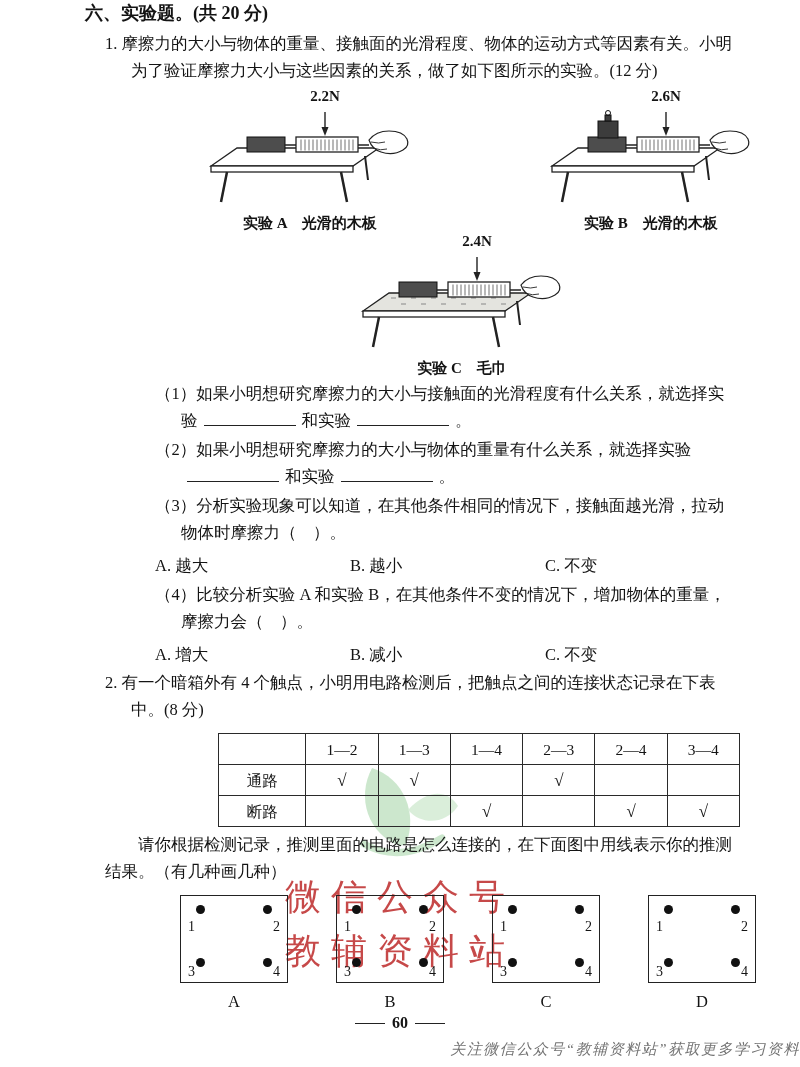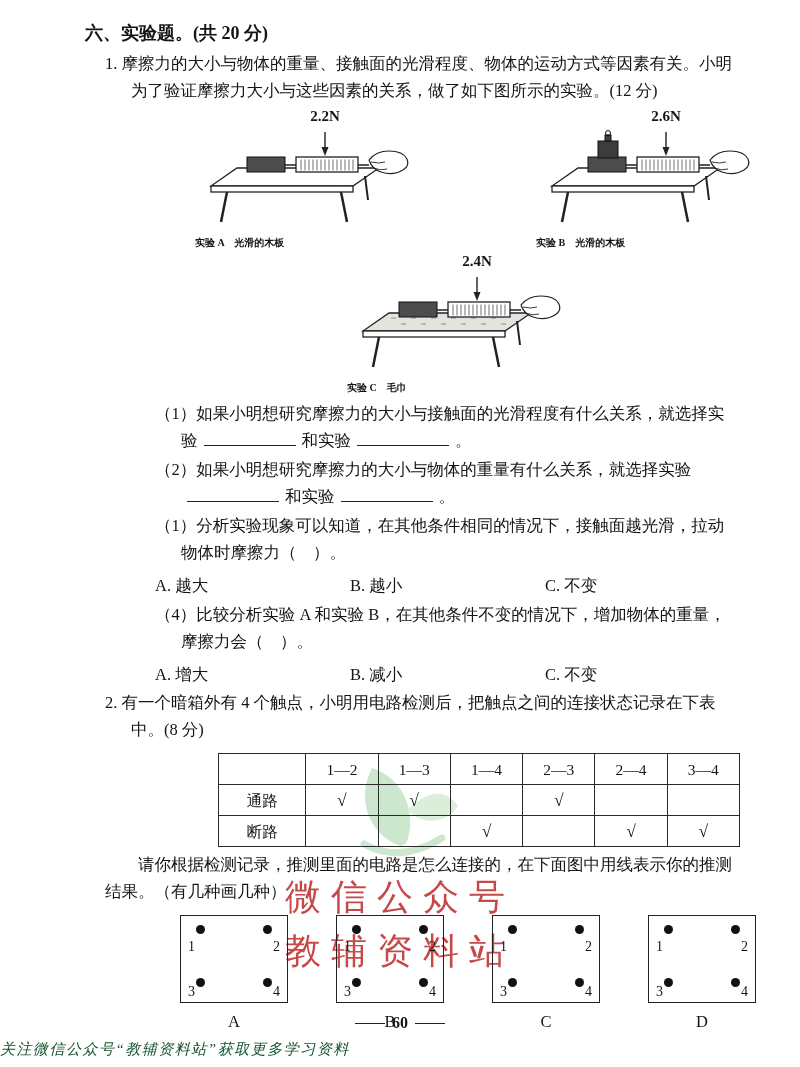--- a/index.html
+++ b/index.html
@@ -1,29 +1,29 @@
 <!DOCTYPE html>
 <html><head>
 <meta charset="utf-8">
 <style>
   html,body{margin:0;padding:0;background:#e9e9e9;}
   .page{position:relative;width:800px;height:1067px;margin:0 auto;background:#ffffff;overflow:hidden;
         font-family:"Liberation Serif","DejaVu Serif",serif;color:#141414;}
-  .content{position:relative;z-index:1;padding:20px 60px 0 85px;font-size:16.5px;line-height:27px;}
+  .content{position:relative;z-index:1;padding:0 60px 0 85px;font-size:16.5px;line-height:27px;}
 
   .section-title{font-size:18px;font-weight:bold;margin:0 0 3px 0;}
 
   .q{margin-left:20px;padding-left:26px;text-indent:-26px;margin-top:1px;}
 
   .figrow{display:flex;margin-left:110px;gap:111px;margin-top:4px;}
   .fig{position:relative;width:230px;padding-top:20px;}
   .figC{margin-left:262px;}
   .force{position:absolute;top:-2px;left:102px;width:56px;text-align:center;font-weight:bold;
          font-size:15px;line-height:20px;}
-  .figcap{font-weight:bold;font-size:10px;line-height:20px;margin-top:1px;}
+  .figcap{text-align:center;font-weight:bold;font-size:15px;line-height:20px;margin-top:1px;}
 
   .sub{margin-left:70px;padding-left:26px;text-indent:-26px;margin-top:2px;}
   .blank{display:inline-block;width:92px;height:16px;border-bottom:1px solid #222;margin:0 6px;vertical-align:baseline;}
   .opts{display:flex;margin-left:70px;margin-top:6px;}
   .opts span{width:208px;}
 
   .ctable{border-collapse:collapse;margin:10px 0 4px 133px;background:transparent;}
   .ctable td{border:1px solid #2a2a2a;text-align:center;font-size:15.5px;height:30px;padding:0 4px;background:transparent;}
   .ctable td:first-child{width:82px;border-radius:7px;}
   .ctable td{width:66px;}
@@ -37,21 +37,21 @@
   .dot{position:absolute;width:9px;height:9px;border-radius:50%;background:#111;}
   .dot1{left:15px;top:9px}.dot2{right:15px;top:9px}.dot3{left:15px;bottom:15px}.dot4{right:15px;bottom:15px}
   .cnum{position:absolute;font-size:14px;line-height:14px;}
   .cnum1{left:7px;top:24px}.cnum2{right:7px;top:24px}.cnum3{left:7px;bottom:3px}.cnum4{right:7px;bottom:3px}
   .boxlab{margin-top:5px;font-size:16.5px;}
 
   .pagefoot{position:absolute;left:0;right:0;bottom:36px;display:flex;align-items:center;justify-content:center;gap:7px;z-index:1;}
   .dashline{width:30px;height:0;border-top:1.5px solid #222;}
   .pn{font-weight:bold;font-size:16px;line-height:16px;}
 
-  .promo{position:absolute;left:0;right:0;bottom:8px;text-align:left;color:#14532d;font-size:15px;
+  .promo{position:absolute;left:0;right:0;bottom:8px;text-align:right;color:#737373;font-size:15px;
          font-style:italic;letter-spacing:1.5px;z-index:1;}
 
   .watermark{position:absolute;left:0;right:0;top:748px;text-align:center;z-index:0;pointer-events:none;}
   .wm-text{font-size:36px;letter-spacing:10px;color:#b91c1c;opacity:.8;line-height:54px;
            font-family:"Liberation Sans","DejaVu Sans",sans-serif;}
 </style>
 </head>
 <body>
 
 <div class="page">
@@ -223,21 +223,21 @@
     </div>
 
     <div class="sub">
       <span>（1）如果小明想研究摩擦力的大小与接触面的光滑程度有什么关系，就选择实验</span><span class="blank"></span><span>和实验</span><span class="blank"></span><span>。</span>
     </div>
 
     <div class="sub">
       <span>（2）如果小明想研究摩擦力的大小与物体的重量有什么关系，就选择实验</span><span class="blank"></span><span>和实验</span><span class="blank"></span><span>。</span>
     </div>
 
-    <div class="sub">（1）分析实验现象可以知道，在其他条件相同的情况下，接触面越光滑，拉动物体时摩擦力（　）。</div>
+    <div class="sub">（3）分析实验现象可以知道，在其他条件相同的情况下，接触面越光滑，拉动物体时摩擦力（　）。</div>
     <div class="opts">
       <span>A. 越大</span>
       <span>B. 越小</span>
       <span>C. 不变</span>
     </div>
 
     <div class="sub">（4）比较分析实验 A 和实验 B，在其他条件不变的情况下，增加物体的重量，摩擦力会（　）。</div>
     <div class="opts">
       <span>A. 增大</span>
       <span>B. 减小</span>

